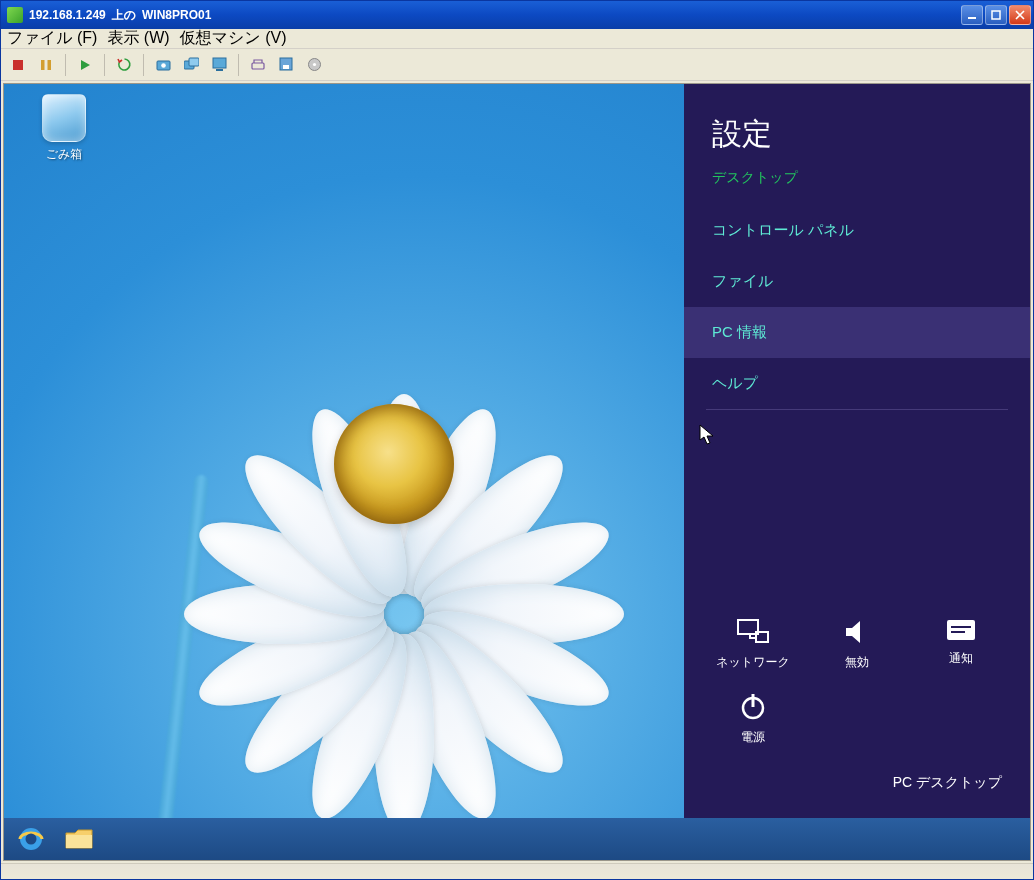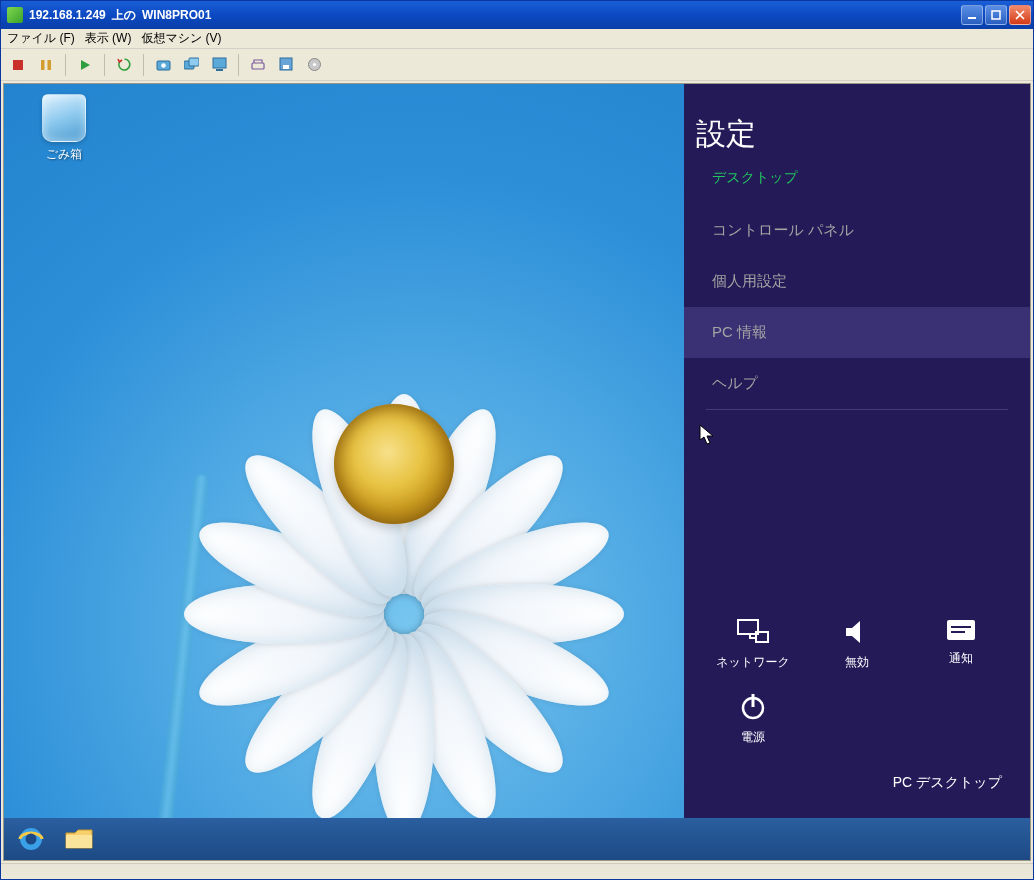--- a/index.html
+++ b/index.html
@@ -51,21 +51,21 @@
   }
   .win-btn.min, .win-btn.max { background: linear-gradient(#5a8fe6, #2a5fc0); }
   .win-btn.close { background: linear-gradient(#f28a6c, #d33a18); }
 
   .menubar {
     height: 20px;
     background: #ece9d8;
     border-bottom: 1px solid #d4d0c8;
     display: flex;
     align-items: center;
-    font-size: 12px;
+    font-size: 16px;
     padding: 0 6px;
     gap: 10px;
   }
   .menuitem { cursor: default; }
 
   .toolbar {
     height: 32px;
     background: #ece9d8;
     border-bottom: 1px solid #d4d0c8;
     display: flex;
@@ -179,31 +179,31 @@
     top: 0; right: 0; bottom: 42px;
     width: 346px;
     background: #241a57;
     color: #fff;
     display: flex;
     flex-direction: column;
     font-family: "Segoe UI", "Meiryo UI", sans-serif;
   }
   .cp-head {
     font-size: 30px;
-    padding: 30px 12px 10px;
+    padding: 30px 28px 10px;
     font-weight: 400;
   }
   .cp-sub {
     font-size: 14px;
     color: #22c55e;
     padding: 4px 28px 18px;
   }
   .cp-item {
     font-size: 15px;
-    color: #a3a3a3;
+    color: #5eead4;
     padding: 16px 28px;
     cursor: default;
   }
   .cp-item.hover { background: #3a3074; }
   .cp-spacer { flex: 1; border-top: 1px solid #453a79; margin: 0 22px; }
   .cp-grid {
     display: grid;
     grid-template-columns: repeat(3, 1fr);
     gap: 22px 10px;
     padding: 24px 22px 10px;
@@ -358,21 +358,21 @@
     <div class="recycle-bin">
       <div class="rb-glyph"></div>
       <div>ごみ箱</div>
     </div>
 
     <div class="charms-panel">
       <div class="cp-head">設定</div>
       <div class="cp-sub">デスクトップ</div>
 
       <div class="cp-item">コントロール パネル</div>
-      <div class="cp-item">個人用設定</div>
+      <div class="cp-item">ファイル</div>
       <div class="cp-item hover">PC 情報</div>
       <div class="cp-item">ヘルプ</div>
 
       <div class="cp-spacer"></div>
 
       <div class="cp-grid">
         <div class="cp-cell">
           <svg width="34" height="28">
               <rect x="2" y="2" width="20" height="14" fill="none" stroke="#fff" stroke-width="2"></rect>
               <rect x="20" y="14" width="12" height="10" fill="none" stroke="#fff" stroke-width="2"></rect>

